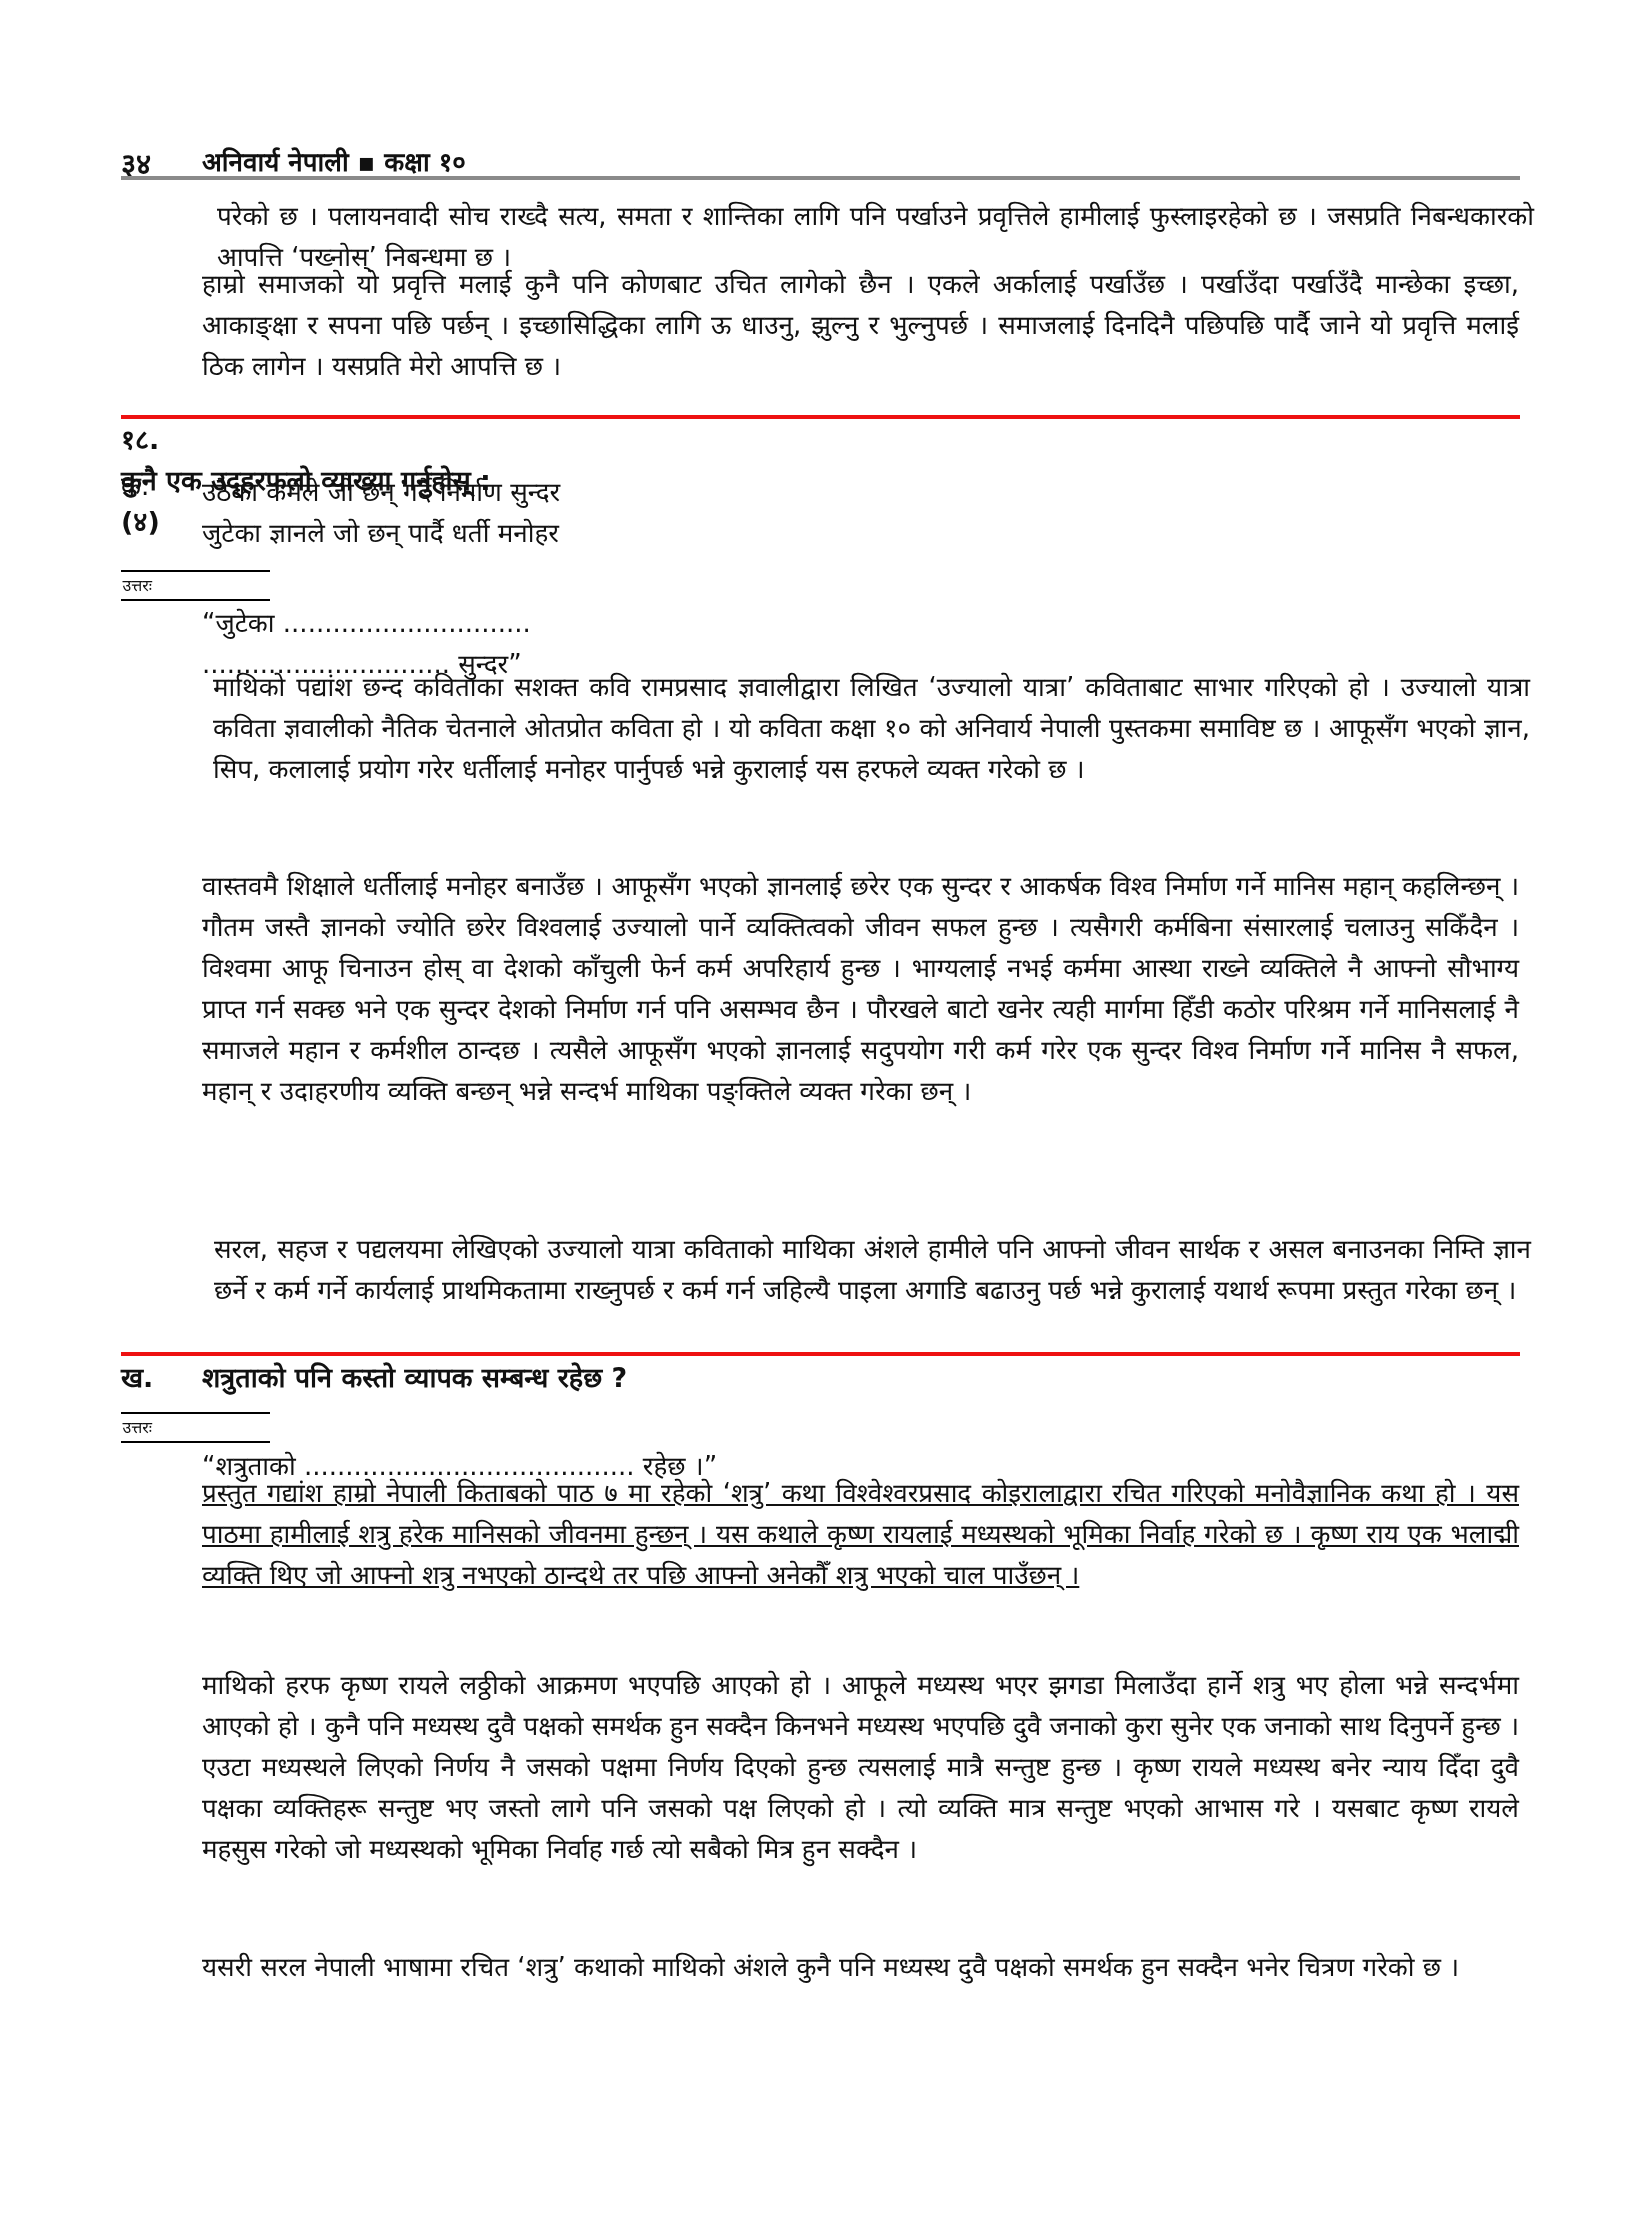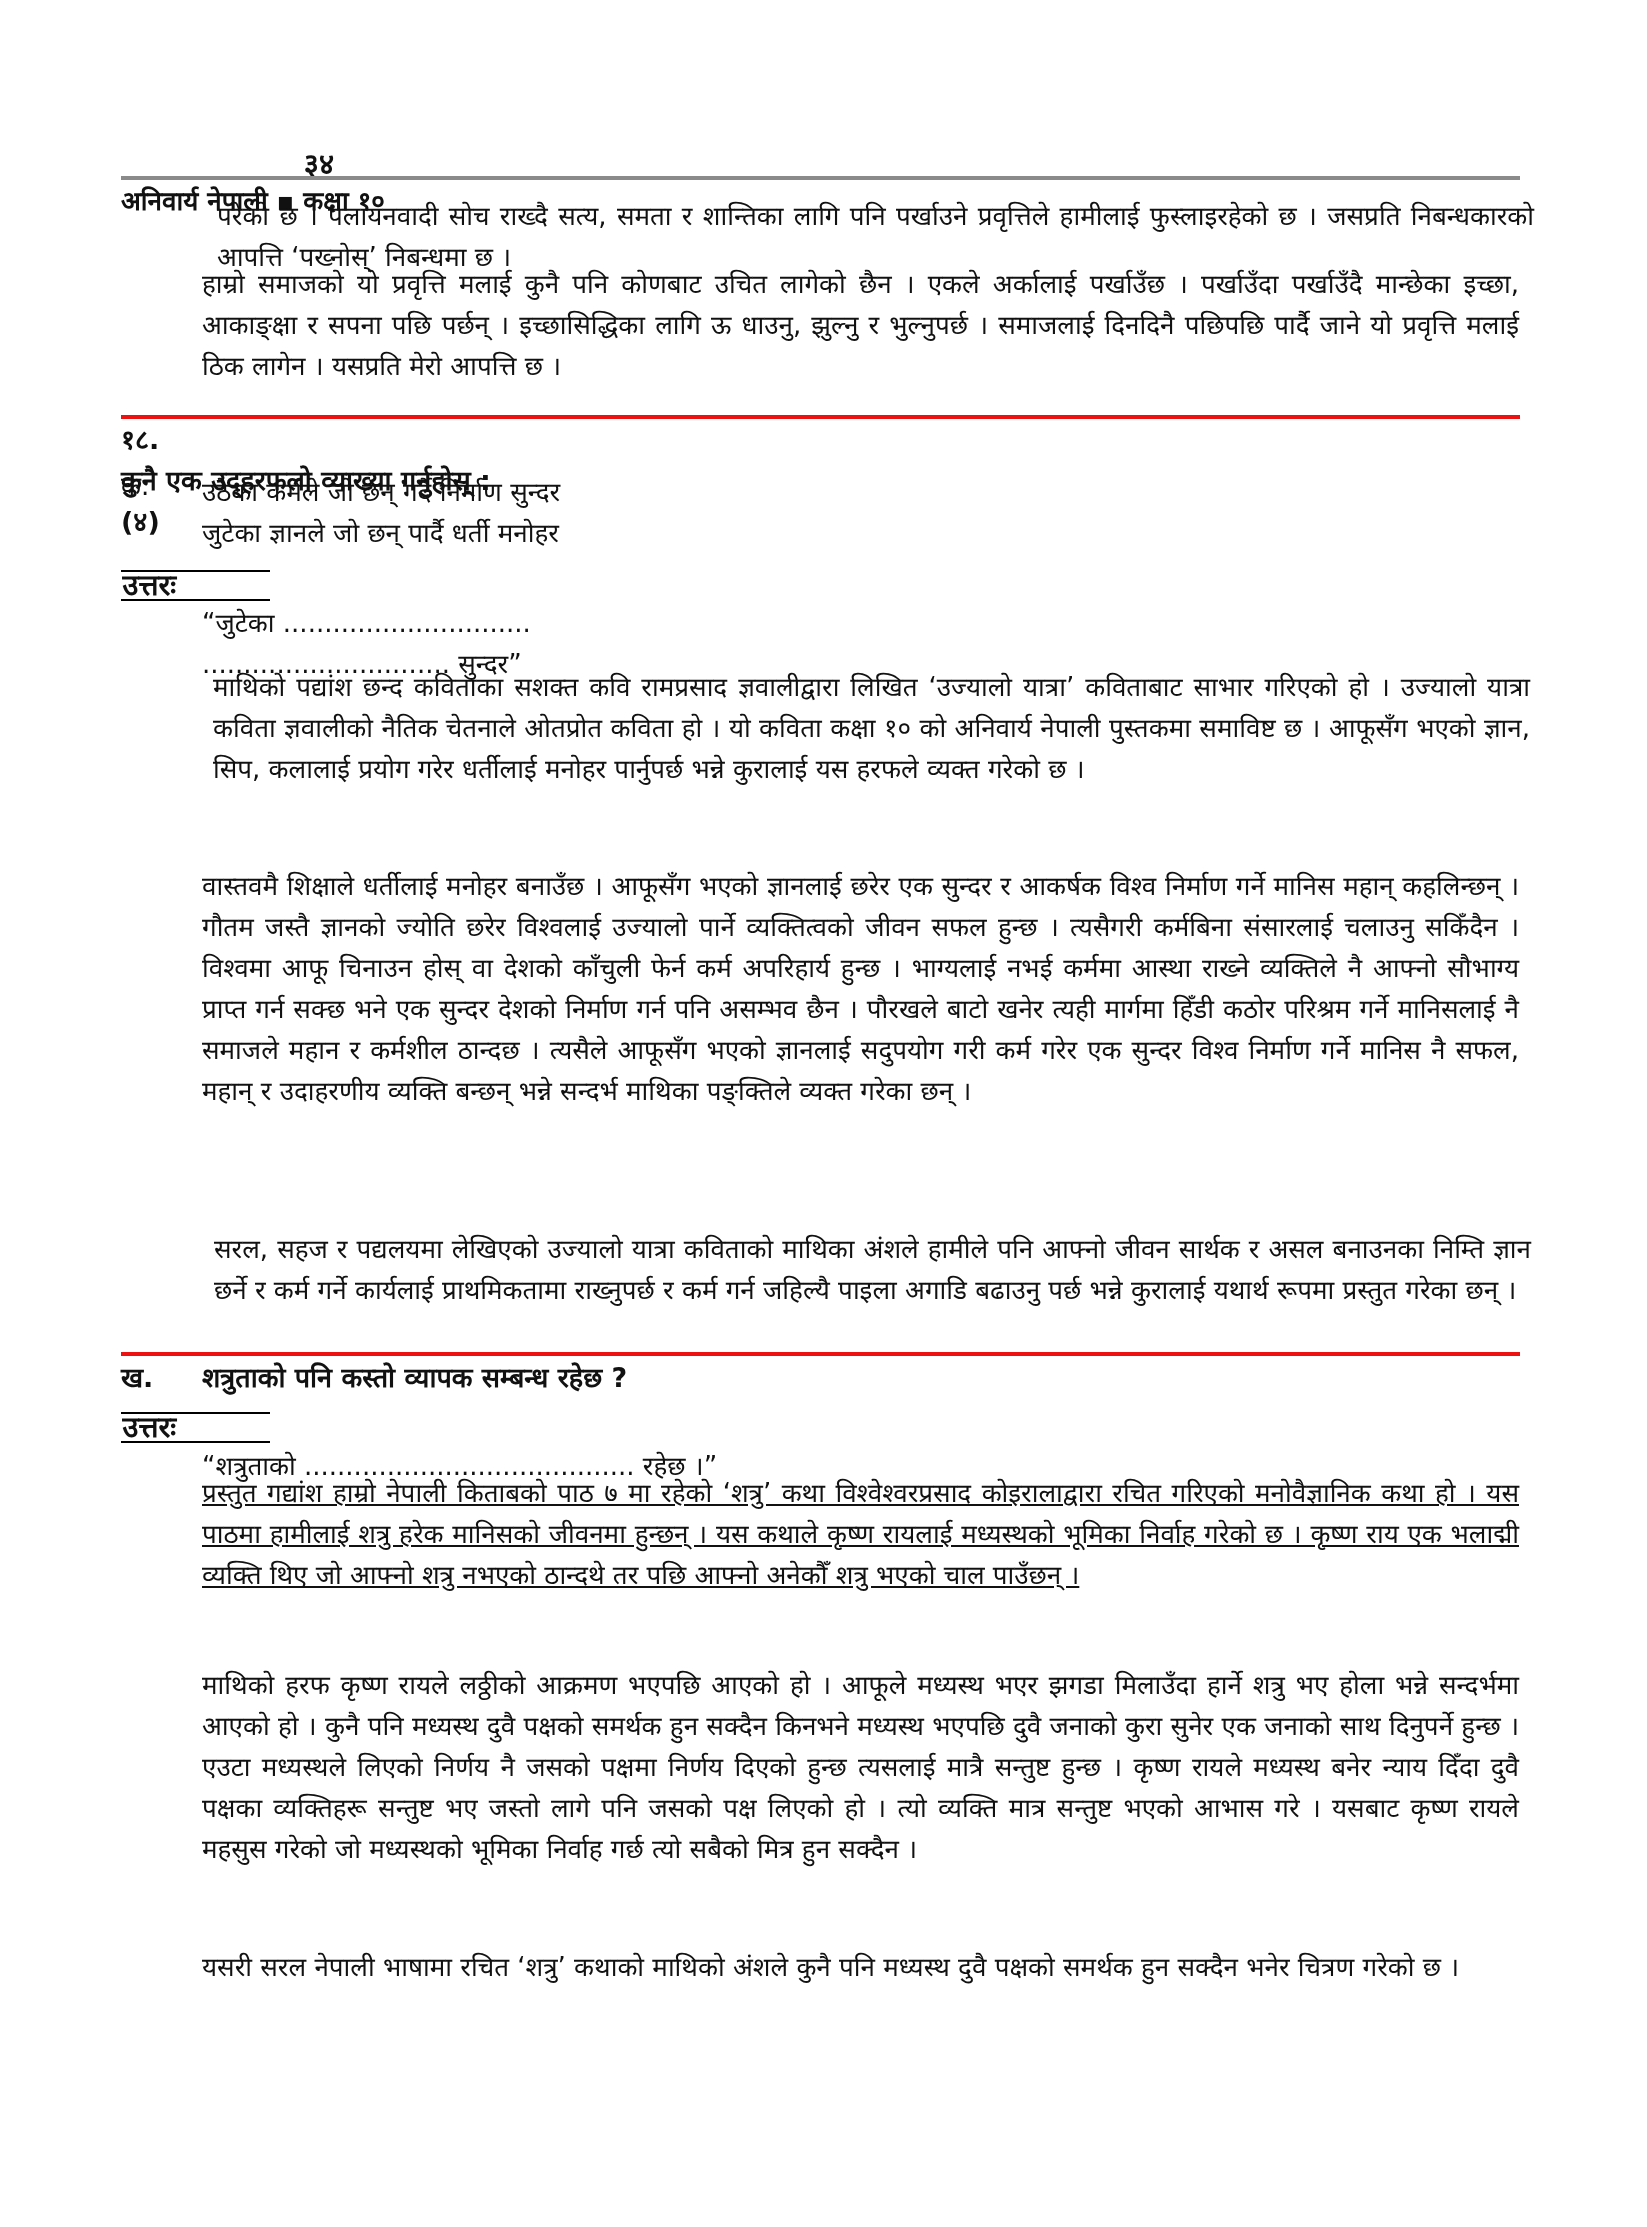--- a/index.html
+++ b/index.html
@@ -4,21 +4,21 @@
 <style>
   html, body { margin: 0; padding: 0; background: #ffffff; }
   body {
     width: 1648px; height: 2227px; position: relative; overflow: hidden;
     font-family: "DejaVu Sans", "Liberation Sans", sans-serif;
     color: #111;
   }
   .page { position: absolute; left: 121px; top: 0; width: 1399px; }
 
   
-  .header { position: absolute; top: 143px; left: 0; display: flex; align-items: flex-end; flex-direction: column; }
+  .header { position: absolute; top: 143px; left: 0; display: flex; align-items: flex-start; }
   .page-no { font-weight: bold; font-size: 29px; width: 81px; }
   .book-title { font-weight: bold; font-size: 26px; }
   .header-rule { position: absolute; top: 176px; left: 0; width: 1399px; height: 3.8px; background: #8a8a8a; }
 
   .para {
     position: absolute; left: 81px; width: 1317px;
     font-size: 26px; line-height: 41px; text-align: justify;
     text-align-last: left;
   }
   .red-rule { position: absolute; left: 0; width: 1399px; height: 3.8px; background: #ee1111; }
@@ -28,21 +28,21 @@
   .q-text { flex: 1; }
   .q-marks { font-weight: bold; }
 
   .sub-q { position: absolute; left: 0; font-size: 26px; line-height: 41px; display: flex; }
   .sub-label { width: 81px; }
   .poem-line { font-size: 26px; line-height: 41px; }
 
   .answer-label {
     position: absolute; left: 0; width: 147px;
     border-top: 2.3px solid #000; border-bottom: 2.3px solid #000;
-    font-size: 29px; line-height: 27px; padding: 0 0 0 1.5px; font-weight: bold;
+    font-size: 16px; line-height: 27px; padding: 0 0 0 1.5px;
   }
   .quote { position: absolute; left: 81px; font-size: 26px; line-height: 41px; padding-left: 0; }
 </style>
 </head>
 <body>
 
 <div class="page">
 
   <div class="header">
     <span class="page-no">३४</span>

